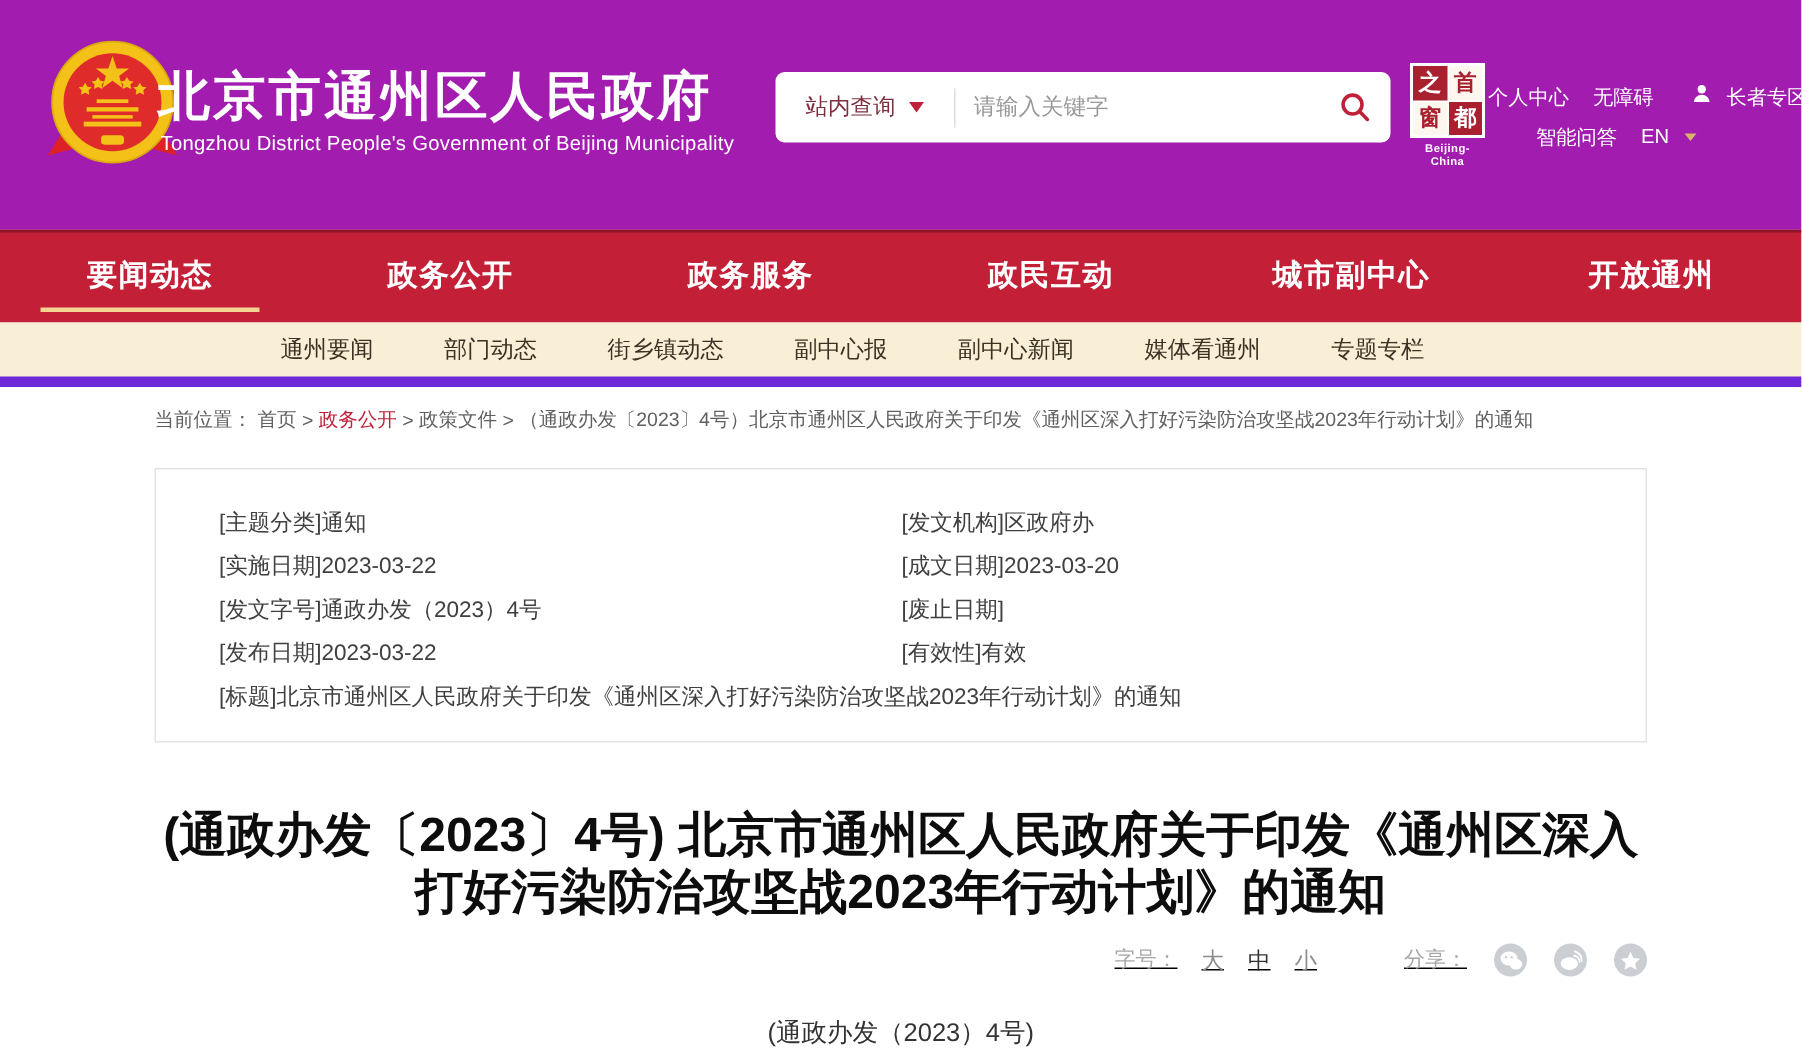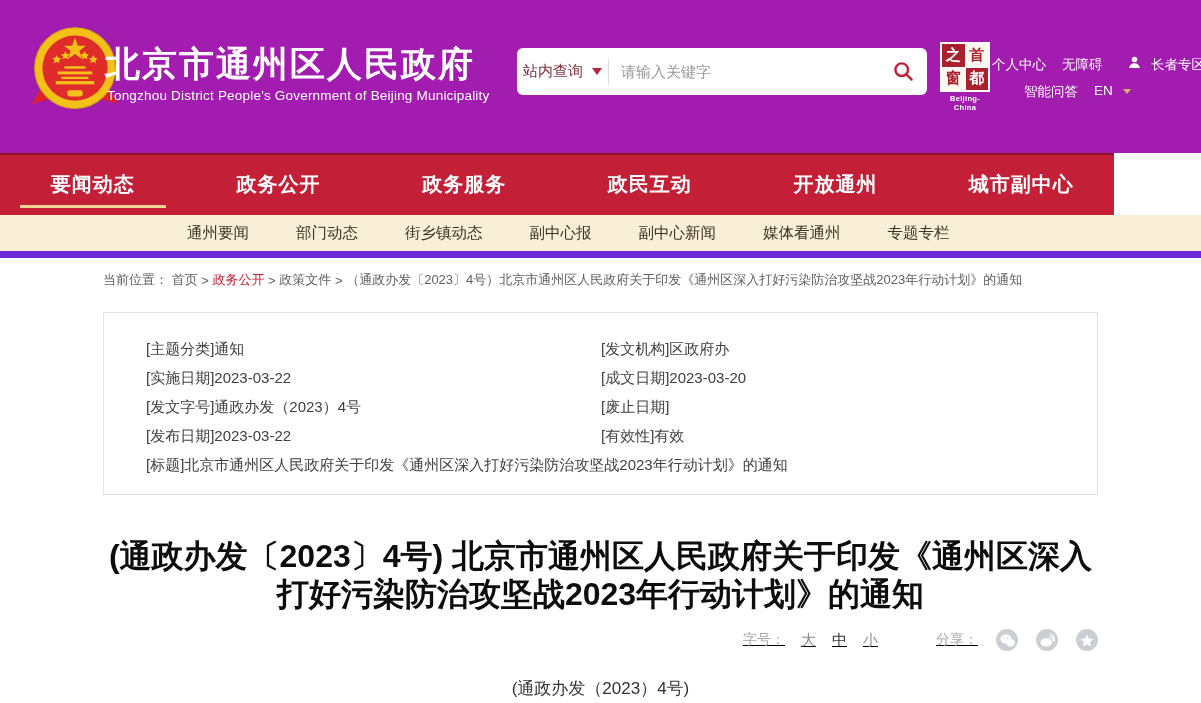--- a/index.html
+++ b/index.html
@@ -9,21 +9,21 @@
   
   .header { position:relative; width:1201px; height:153px; background:#a21caf; }
   .emblem { position:absolute; left:27px; top:23px; width:96px; height:96px; }
   .site-title { position:absolute; left:105px; top:41px; font-size:35px; font-weight:bold;
     color:#fff; letter-spacing:2px; white-space:nowrap; }
   .site-subtitle { position:absolute; left:107px; top:88px; font-size:13.5px; color:#fff;
     letter-spacing:.2px; white-space:nowrap; }
 
   .search-bar { position:absolute; left:517px; top:48px; width:410px; height:47px;
     background:#fff; border-radius:6px; display:flex; align-items:center; }
-  .search-scope { width:92px; height:26px; display:flex; align-items:center; justify-content:center;
+  .search-scope { width:120px; height:26px; display:flex; align-items:center; justify-content:center;
     gap:9px; font-size:15px; color:#7e2f3e; border-right:1px solid #ddd; cursor:pointer; }
   .scope-caret { width:0; height:0; border-left:5px solid transparent; border-right:5px solid transparent;
     border-top:7px solid #c0213a; }
   .search-input { flex:1; height:40px; border:none; outline:none; font-size:15px; padding:0 12px;
     color:#333; background:transparent; font-family:inherit; }
   .search-input::placeholder { color:#999; }
   .search-btn { width:48px; height:47px; display:flex; align-items:center; justify-content:center;
     background:none; border:none; cursor:pointer; }
 
   .cap-logo { position:absolute; left:940px; top:42px; width:50px; text-align:center; cursor:pointer; }
@@ -35,21 +35,21 @@
   .cap-white { background:#fdf7ef; color:#a9202f; }
   .cap-caption { margin-top:2px; color:#fff; font-size:7.5px; font-weight:bold; letter-spacing:.3px; }
 
   .ql { position:absolute; color:#fff; font-size:13.5px; white-space:nowrap; cursor:pointer; }
   .ql-row1 { top:56px; } .ql-row2 { top:83px;margin-left:32px; }
   .ql-senior { display:flex; gap:10px; }
   .en-caret { display:inline-block; width:0; height:0; border-left:4px solid transparent;
     border-right:4px solid transparent; border-top:5px solid #d9b36a; margin-left:10px; vertical-align:middle; }
 
   
-  .nav { display:flex; width:1114px; height:62px; background:#c31f37; border-top:2px solid #91152a; }
+  .nav { display:flex; width:1201px; height:62px; background:#c31f37; border-top:2px solid #91152a; }
   .nav-item { flex:1; text-align:center; line-height:58px; color:#fff; font-size:20px; font-weight:bold;
     position:relative; cursor:pointer; letter-spacing:1px; }
   .nav-item.active::after { content:""; position:absolute; left:50%; transform:translateX(-50%);
     bottom:7px; width:146px; height:3px; background:#f3d493; }
 
   
   .subnav { display:flex; align-items:center; width:1201px; height:43px; background:#f9efd6;
     border-bottom:7px solid #6d28d9; padding-left:187px; gap:47px; }
   .subnav-item { font-size:15.5px; color:#3b3223; cursor:pointer; white-space:nowrap; }
 
@@ -143,22 +143,22 @@
   </span>
   <span class="ql ql-row2" style="left:992px;">智能问答</span>
   <span class="ql ql-row2" style="left:1062px;"><span>EN</span><span class="en-caret"></span></span>
 </div>
 
 <div class="nav">
   <div class="nav-item active">要闻动态</div>
   <div class="nav-item">政务公开</div>
   <div class="nav-item">政务服务</div>
   <div class="nav-item">政民互动</div>
+  <div class="nav-item">城市副中心</div>
   <div class="nav-item">开放通州</div>
-  <div class="nav-item">城市副中心</div>
 </div>
 
 <div class="subnav">
   <span class="subnav-item">通州要闻</span>
   <span class="subnav-item">部门动态</span>
   <span class="subnav-item">街乡镇动态</span>
   <span class="subnav-item">副中心报</span>
   <span class="subnav-item">副中心新闻</span>
   <span class="subnav-item">媒体看通州</span>
   <span class="subnav-item">专题专栏</span>

